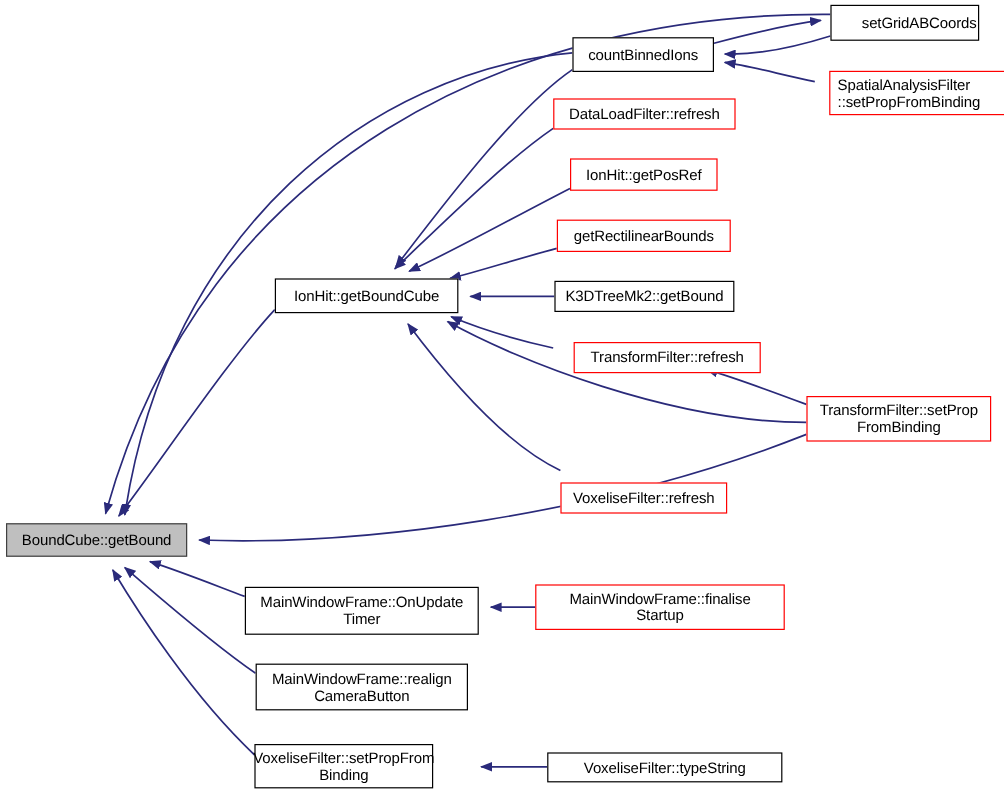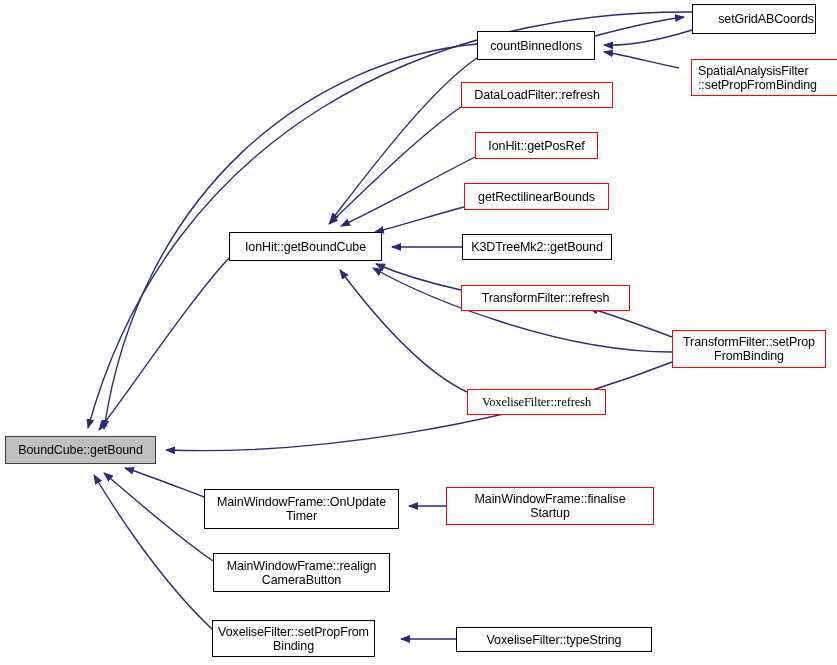--- a/index.html
+++ b/index.html
@@ -113,28 +113,28 @@
 
   <div class="node" style="left: 692px; top: 4px; width: 124px; height: 30px; padding-left: 27px;">setGridABCoords</div>
   <div class="node" style="left: 477px; top: 31px; width: 118px; height: 29px;">countBinnedIons</div>
   <div class="node red leftalign" style="left: 679px; top: 59px; width: 149px; height: 37px; margin-left: 12px;">SpatialAnalysisFilter
 ::setPropFromBinding</div>
   <div class="node red" style="left: 461px; top: 82px; width: 152px; height: 26px;">DataLoadFilter::refresh</div>
   <div class="node red" style="left: 475px; top: 132px; width: 123px; height: 27px;">IonHit::getPosRef</div>
   <div class="node red" style="left: 464px; top: 183px; width: 145px; height: 27px;">getRectilinearBounds</div>
   <div class="node" style="left: 229px; top: 232px; width: 153px; height: 29px;">IonHit::getBoundCube</div>
   <div class="node" style="left: 462px; top: 234px; width: 150px; height: 26px;">K3DTreeMk2::getBound</div>
-  <div class="node red" style="left: 461px; top: 285px; width: 169px; height: 26px;">TransformFilter::refresh</div>
+  <div class="node red" style="left: 478px; top: 285px; width: 156px; height: 26px;">TransformFilter::refresh</div>
   <div class="node red" style="left: 672px; top: 330px; width: 154px; height: 38px;">TransformFilter::setProp
 FromBinding</div>
-  <div class="node red" style="left: 467px; top: 389px; width: 139px; height: 26px; font-family: Liberation Serif, serif;">VoxeliseFilter::refresh</div>
+  <div class="node red" style="left: 467px; top: 402px; width: 139px; height: 26px;">VoxeliseFilter::refresh</div>
   <div class="node current" style="left: 5px; top: 436px; width: 151px; height: 28px;">BoundCube::getBound</div>
   <div class="node" style="left: 204px; top: 489px; width: 195px; height: 40px;">MainWindowFrame::OnUpdate
 Timer</div>
   <div class="node red" style="left: 446px; top: 487px; width: 208px; height: 38px;">MainWindowFrame::finalise
 Startup</div>
   <div class="node" style="left: 213px; top: 553px; width: 177px; height: 39px;">MainWindowFrame::realign
 CameraButton</div>
-  <div class="node" style="left: 212px; top: 620px; width: 163px; height: 37px; text-align: center;">VoxeliseFilter::setPropFrom
+  <div class="node" style="left: 212px; top: 620px; width: 149px; height: 37px; text-align: center;">VoxeliseFilter::setPropFrom
 Binding</div>
   <div class="node" style="left: 456px; top: 627px; width: 196px; height: 25px;">VoxeliseFilter::typeString</div>
 
 </div>
 
 </body></html>

